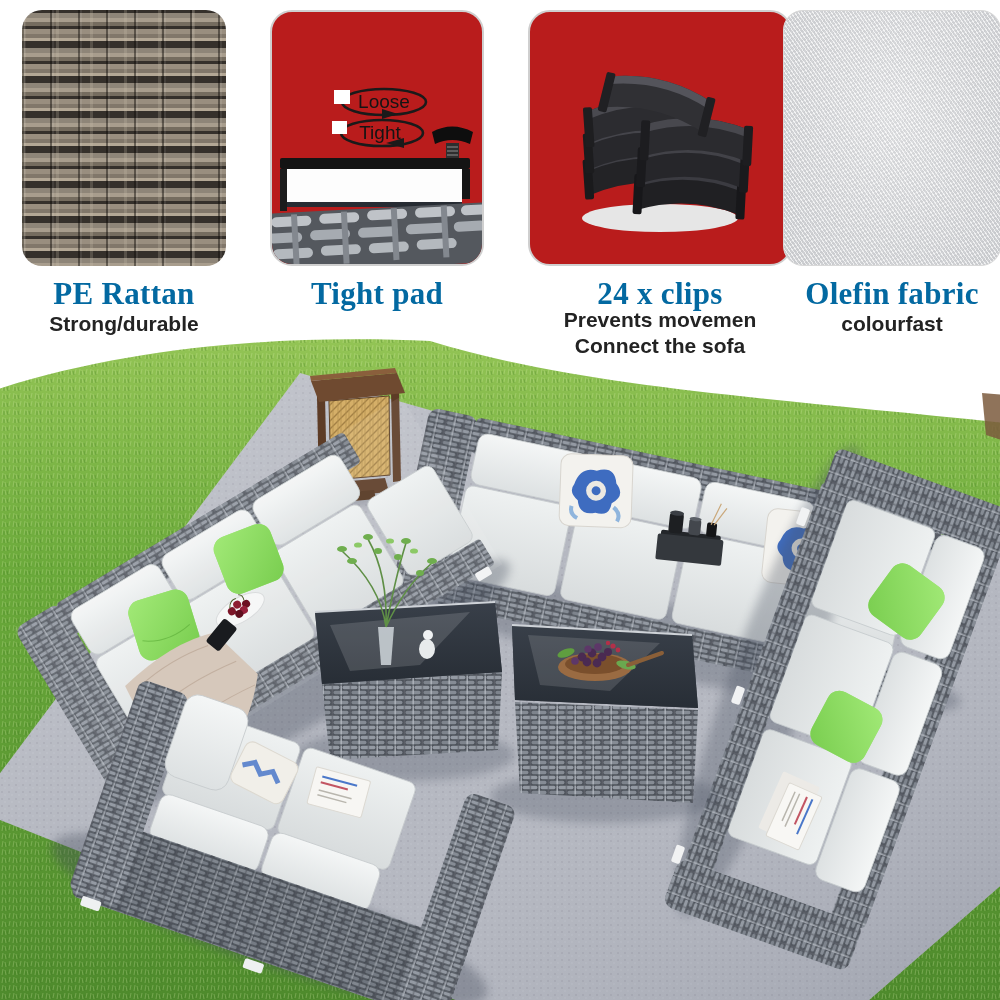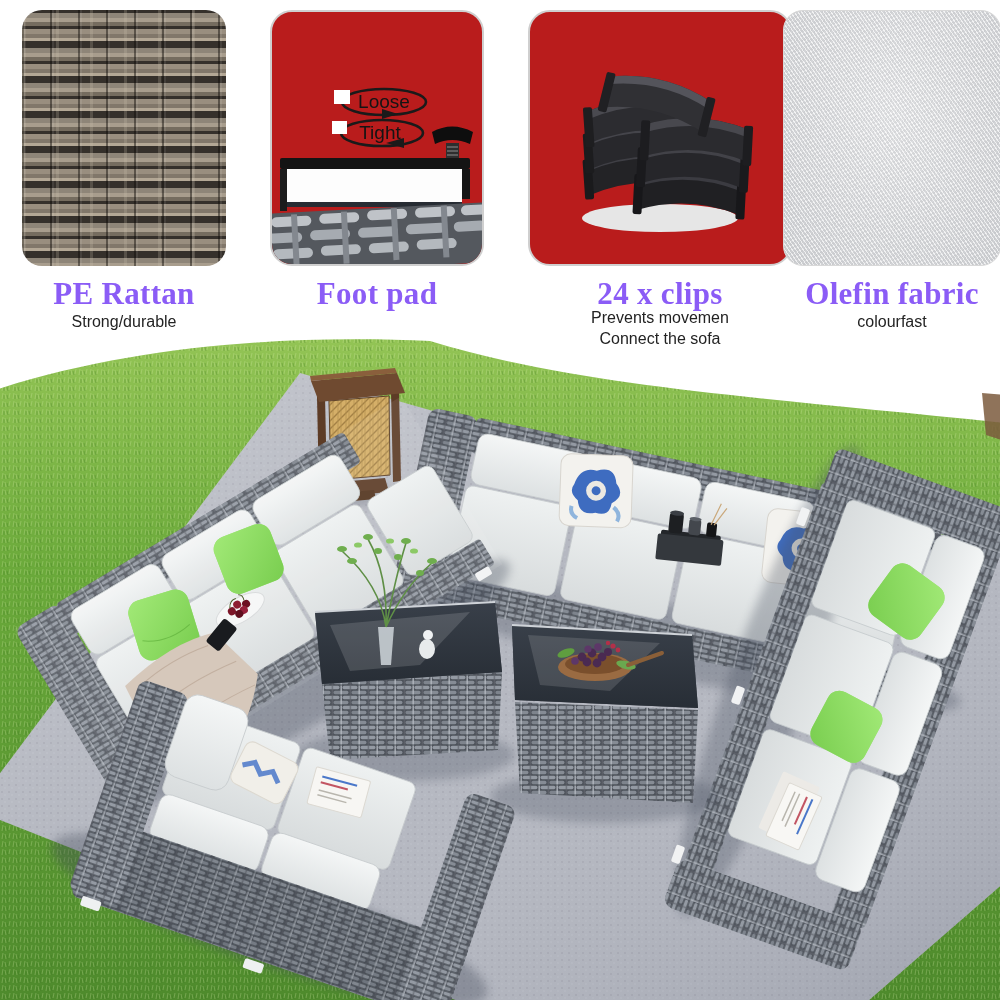--- a/index.html
+++ b/index.html
@@ -2,22 +2,22 @@
 <html><head>
 <meta charset="utf-8">
 <style>
   html,body{margin:0;padding:0;background:#ffffff;}
   .canvas{position:relative;width:1000px;height:1000px;background:#ffffff;overflow:hidden;
           font-family:"Liberation Sans", sans-serif;}
   
   .card{position:absolute;top:10px;text-align:center;}
   .card .swatch{width:100%;height:256px;box-sizing:border-box;overflow:hidden;}
   .card .title{margin-top:12px;font-family:"Liberation Serif", serif;font-weight:bold;
-               font-size:31px;color:#8b5cf6;letter-spacing:.3px;line-height:1.0;}
-  .card .sub{margin-top:4px;font-size:16px;color:#232323;line-height:1.07;}
+               font-size:31px;color:#0369a1;letter-spacing:.3px;line-height:1.0;}
+  .card .sub{margin-top:4px;font-size:21px;color:#232323;line-height:1.07;font-weight:bold;}
   #card-rattan{left:22px;width:204px;}
   #card-footpad{left:270px;width:214px;}
   #card-clips{left:528px;width:264px;}
   #card-olefin{left:758px;width:218px;padding-left:25px;}
   .sw-rattan{border-radius:20px;background-color:#2b2622;background-image:
     repeating-linear-gradient(90deg, rgba(205,195,175,.22) 0 3px, transparent 3px 34px),
     repeating-linear-gradient(90deg, rgba(15,12,9,.45) 0 2px, rgba(255,255,255,.08) 2px 4px, transparent 4px 28px),
     repeating-linear-gradient(180deg,
       #35302b 0 3px, #8e8578 3px 8px, #a89d8d 8px 12px, #756c5f 12px 16px,
       #35302b 16px 19px, #998e7f 19px 24px, #81776a 24px 28px, #b3a795 28px 31px,
@@ -92,21 +92,21 @@
           </g>
           <g fill="#83888f">
             <rect x="20" y="198" width="6" height="52"></rect>
               <rect x="70" y="198" width="6" height="52"></rect>
             <rect x="120" y="197" width="6" height="52"></rect>
               <rect x="170" y="197" width="6" height="52"></rect>
           </g>
         </g>
       </svg>
     </div>
-    <div class="title">Foot pad</div>
+    <div class="title">Tight pad</div>
   </div>
 
   <div class="card" id="card-clips">
     <div class="swatch sw-frame">
       <svg width="216" height="252" viewBox="0 0 216 252">
         <ellipse cx="108" cy="206" rx="78" ry="14" fill="#e6e6e6"></ellipse>
         <g transform="translate(26,84) rotate(-4)">
           <g transform="translate(0,52)">
               <path d="M4,16 Q56,-2 108,16 L108,48 Q56,30 4,48 Z" fill="#232326"></path>
               <path d="M4,16 Q56,-2 108,16 L108,24 Q56,6 4,24 Z" fill="#3f3f45"></path>

